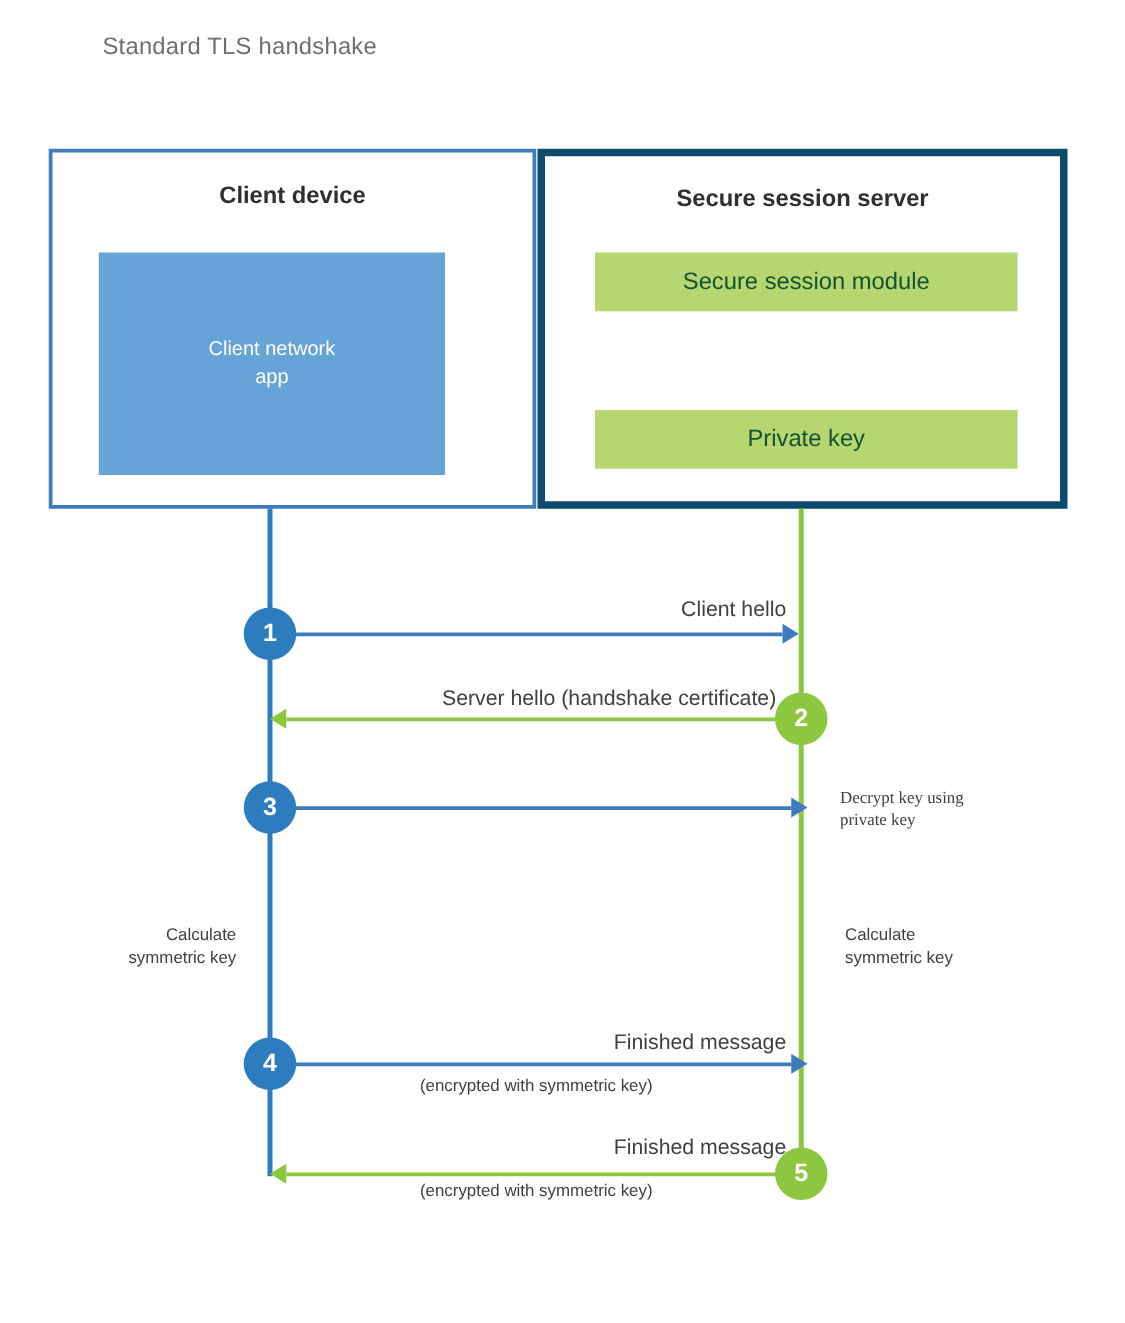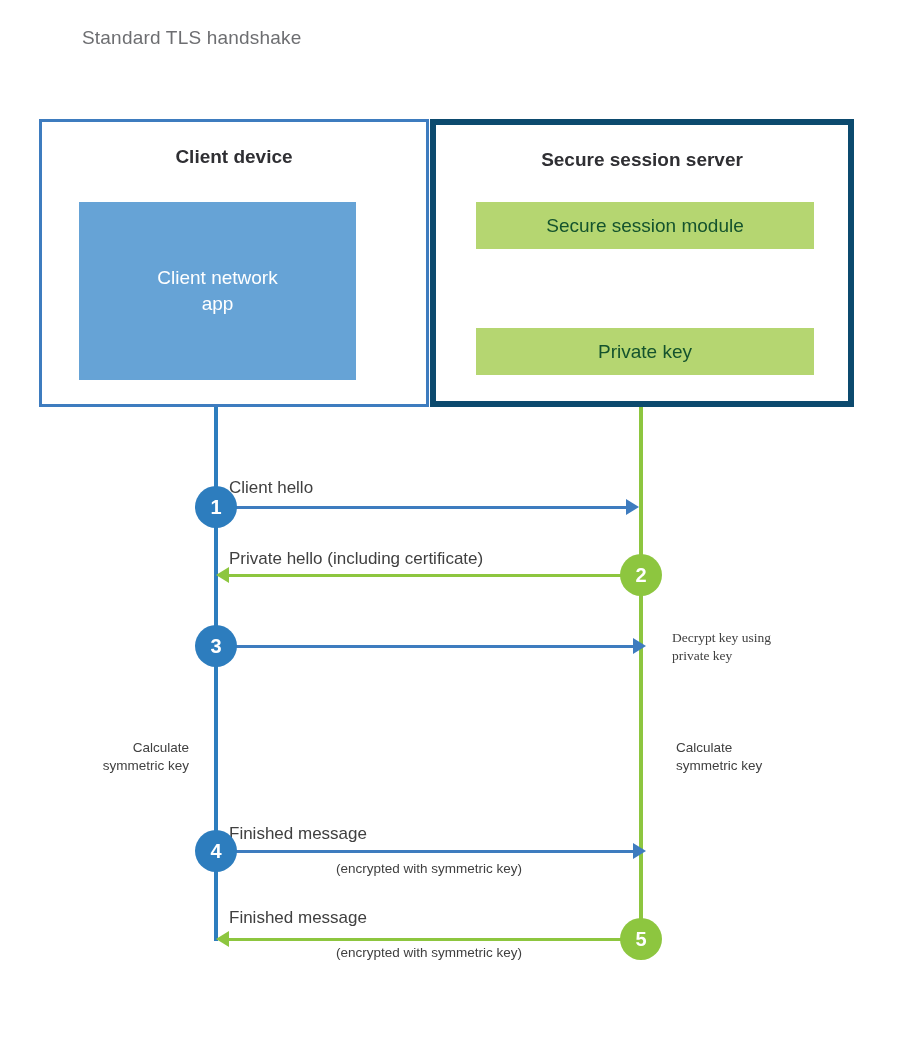--- a/index.html
+++ b/index.html
@@ -66,21 +66,21 @@
 
   
   #client-app-block {
     position: absolute;
     left: 37px;
     top: 80px;
     width: 277px;
     height: 178px;
     background: #66A3D6;
     color: #ffffff;
-    font-size: 19px;
+    font-size: 16px;
     display: flex;
     align-items: center;
     justify-content: center;
     text-align: center;
     line-height: 1.35;
   }
   #client-app-block span { display: block; max-width: 200px; }
 
   .server-block {
     position: absolute;
@@ -167,21 +167,21 @@
   
   #arrow-4-line { left: 216px; top: 850px; width: 417px; }
   #arrow-4-head { left: 633px; top: 843px; }
   
   #arrow-5-line { left: 229px; top: 938px; width: 392px; }
   #arrow-5-head { left: 216px; top: 931px; }
 
   
   .arrow-label {
     position: absolute;
-    text-align: left;
+    text-align: right;
     font-size: 17px;
     color: #404040;
     white-space: nowrap;
   }
   .arrow-sublabel {
     position: absolute;
     text-align: center;
     font-size: 13.5px;
     color: #404040;
     white-space: nowrap;
@@ -230,21 +230,21 @@
   </div>
 
   <div class="lifeline" id="client-lifeline"></div>
   <div class="lifeline" id="server-lifeline"></div>
 
   <div class="arrow-label" id="label-1">Client hello</div>
   <div class="arrow-line blue" id="arrow-1-line"></div>
   <div class="arrow-head right blue" id="arrow-1-head"></div>
   <div class="step-circle blue" id="step-circle-1">1</div>
 
-  <div class="arrow-label" id="label-2">Private hello (including certificate)</div>
+  <div class="arrow-label" id="label-2">Server hello (handshake certificate)</div>
   <div class="arrow-line green" id="arrow-2-line"></div>
   <div class="arrow-head left green" id="arrow-2-head"></div>
   <div class="step-circle green" id="step-circle-2">2</div>
 
   <div class="arrow-line blue" id="arrow-3-line"></div>
   <div class="arrow-head right blue" id="arrow-3-head"></div>
   <div class="step-circle blue" id="step-circle-3">3</div>
 
   <div class="annotation" id="annotation-decrypt" style="white-space: pre-line;">Decrypt key using
 private key</div>

